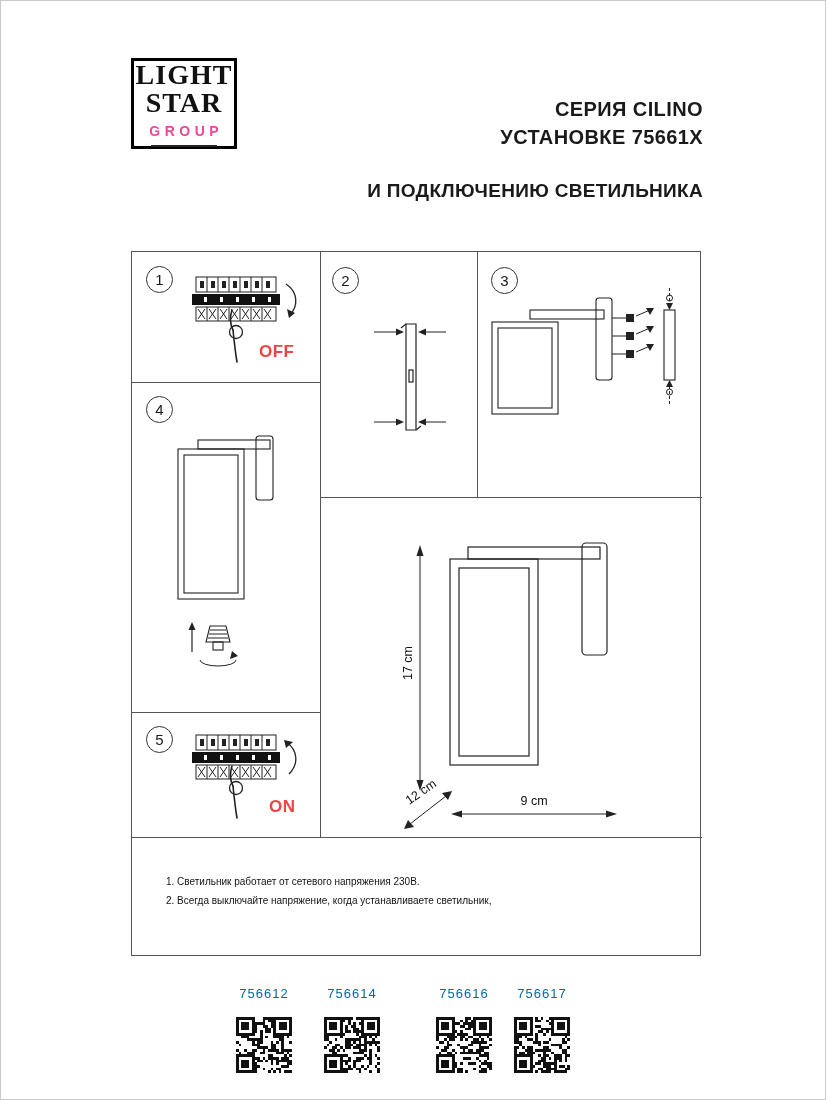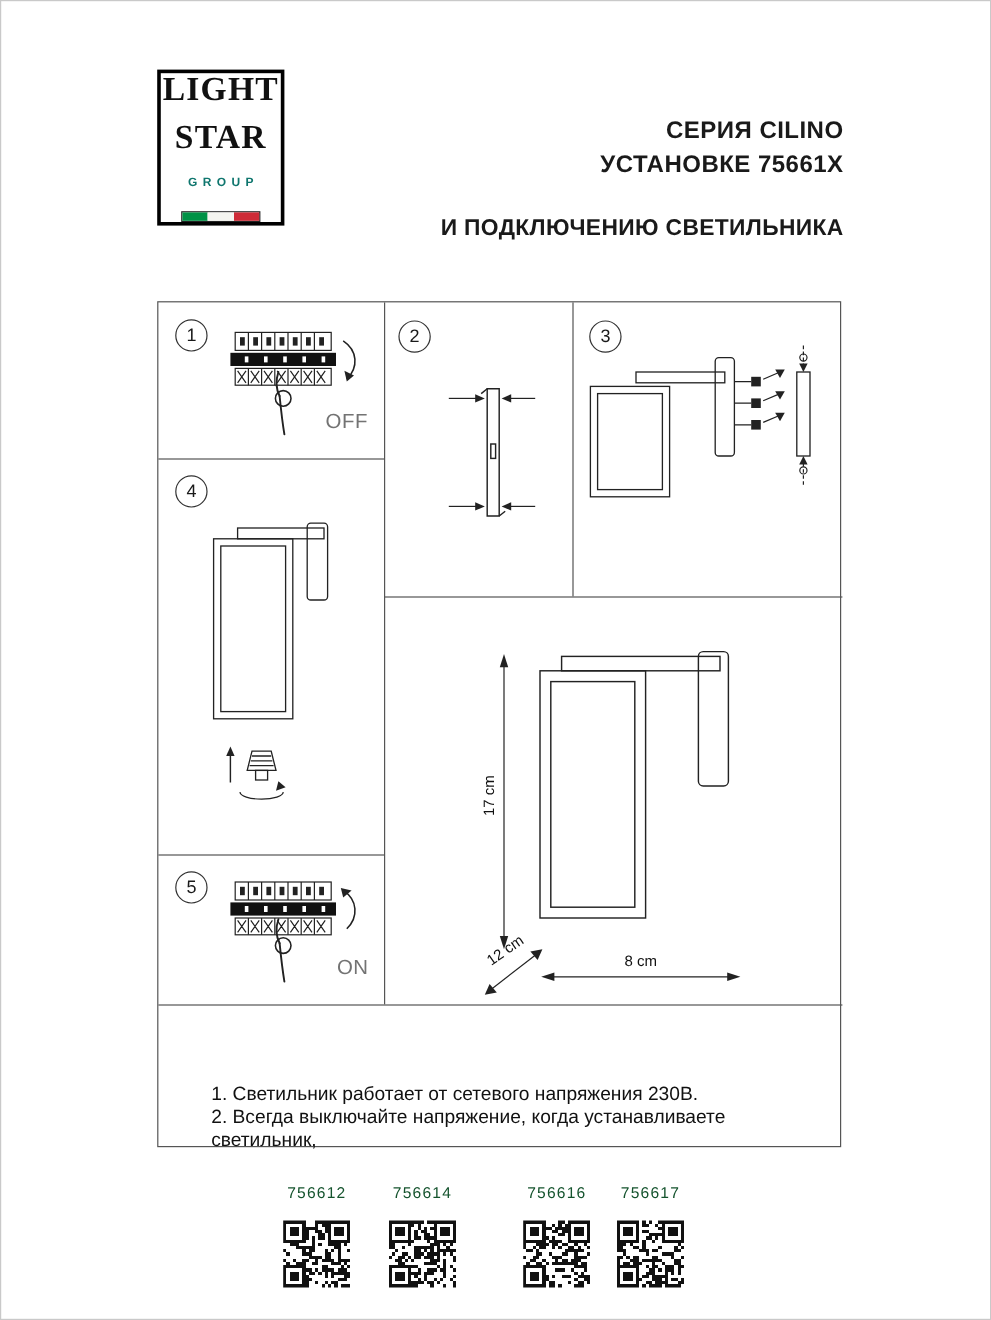--- a/index.html
+++ b/index.html
@@ -3,30 +3,30 @@
 <meta charset="utf-8">
 <style>
   html,body{margin:0;padding:0;background:#fff;}
   .page{
     position:relative;width:826px;height:1100px;background:#fff;
     border:1px solid #c9c9c9;box-sizing:border-box;overflow:hidden;
     font-family:"Liberation Sans", sans-serif;color:#1a1a1a;
   }
   
   .logo{
-    position:absolute;left:130px;top:57px;width:106px;height:130px;
+    position:absolute;left:130px;top:57px;width:106px;height:91px;
     border:3px solid #000;box-sizing:border-box;
     display:flex;flex-direction:column;align-items:center;justify-content:space-between;
   }
   .logo-word{
     font-family:"Liberation Serif", serif;font-weight:bold;
     font-size:28px;line-height:28px;letter-spacing:1px;color:#111;
   }
   .logo-group{
-    font-size:10px;letter-spacing:4.5px;font-weight:bold;color:#0f766e;
+    font-size:14px;letter-spacing:4.5px;font-weight:bold;color:#ec4899;
     margin-top:6px;text-indent:4.5px;
   }
   .flag{
     margin-top:6px;width:66px;height:9px;display:flex;
     border:1px solid #222;box-sizing:border-box;
   }
   .flag span{flex:1;height:100%;display:block;}
   
   .header{position:absolute;right:122px;top:50px;text-align:right;margin-top:44px;}
   .h1line{font-size:20px;font-weight:bold;line-height:28px;letter-spacing:.4px;}
@@ -39,27 +39,27 @@
   }
   .vline,.hline{position:absolute;background:#555;}
   .badge{
     position:absolute;width:27px;height:27px;border:1.4px solid #333;
     border-radius:50%;display:flex;align-items:center;justify-content:center;
     font-size:15px;color:#1a1a1a;background:#fff;box-sizing:border-box;
   }
   .draw{position:absolute;}
   .draw svg{display:block;width:100%;height:100%;}
   .switch-label{
-    position:absolute;font-size:17px;font-weight:normal;letter-spacing:.5px;color:#737373;text-align:center;
+    position:absolute;font-size:17px;font-weight:bold;letter-spacing:.5px;color:#ef4444;
   }
   .dim-label{position:absolute;font-size:12.5px;color:#111;text-align:center;}
-  .notes{position:absolute;left:44px;top:620px;width:520px;font-size:16px;line-height:19px;color:#111;margin-top:31px;}
+  .notes{position:absolute;left:34px;top:620px;width:520px;font-size:10px;line-height:19px;color:#111;}
   
   .qr-col{position:absolute;width:80px;text-align:center;}
-  .qr-label{font-size:13px;letter-spacing:1px;color:#14532d;margin-bottom:16px;}
+  .qr-label{font-size:13px;letter-spacing:1px;color:#0369a1;margin-bottom:16px;}
   .qr-box{width:56px;height:56px;margin:0 auto;background:#fff;}
 </style>
 </head>
 <body>
 
 <div class="page">
 
   <div class="logo">
     <div class="logo-word">LIGHT</div>
     <div class="logo-word">STAR</div>
@@ -265,21 +265,21 @@
         <line x1="56" y1="282" x2="208" y2="282" stroke="#222" stroke-width="1"></line>
         <polygon points="49,282 60,278.5 60,285.5" fill="#222"></polygon>
         <polygon points="215,282 204,278.5 204,285.5" fill="#222"></polygon>
         <line x1="8" y1="292" x2="44" y2="264" stroke="#222" stroke-width="1"></line>
         <polygon points="2,297 12,295 6,288" fill="#222"></polygon>
         <polygon points="50,259 40,261 46,268" fill="#222"></polygon>
       </svg>
     </div>
     <div class="dim-label" style="left:248px;top:404px;width:56px;transform:rotate(-90deg);">17 cm</div>
     <div class="dim-label" style="left:266px;top:533px;width:46px;transform:rotate(-35deg);">12 cm</div>
-    <div class="dim-label" style="left:362px;top:542px;width:80px;">8 cm</div>
+    <div class="dim-label" style="left:362px;top:542px;width:80px;">9 cm</div>
 
     <div class="notes">
       <div>1. Светильник работает от сетевого напряжения 230В.</div>
       <div>2. Всегда выключайте напряжение, когда устанавливаете светильник,</div>
     </div>
   </div>
 
   <div class="qr-col" style="left:223px;top:985px;">
     <div class="qr-label">756612</div>
     <div class="qr-box"><svg viewBox="0 0 21 21" width="100%" height="100%" shape-rendering="crispEdges">

